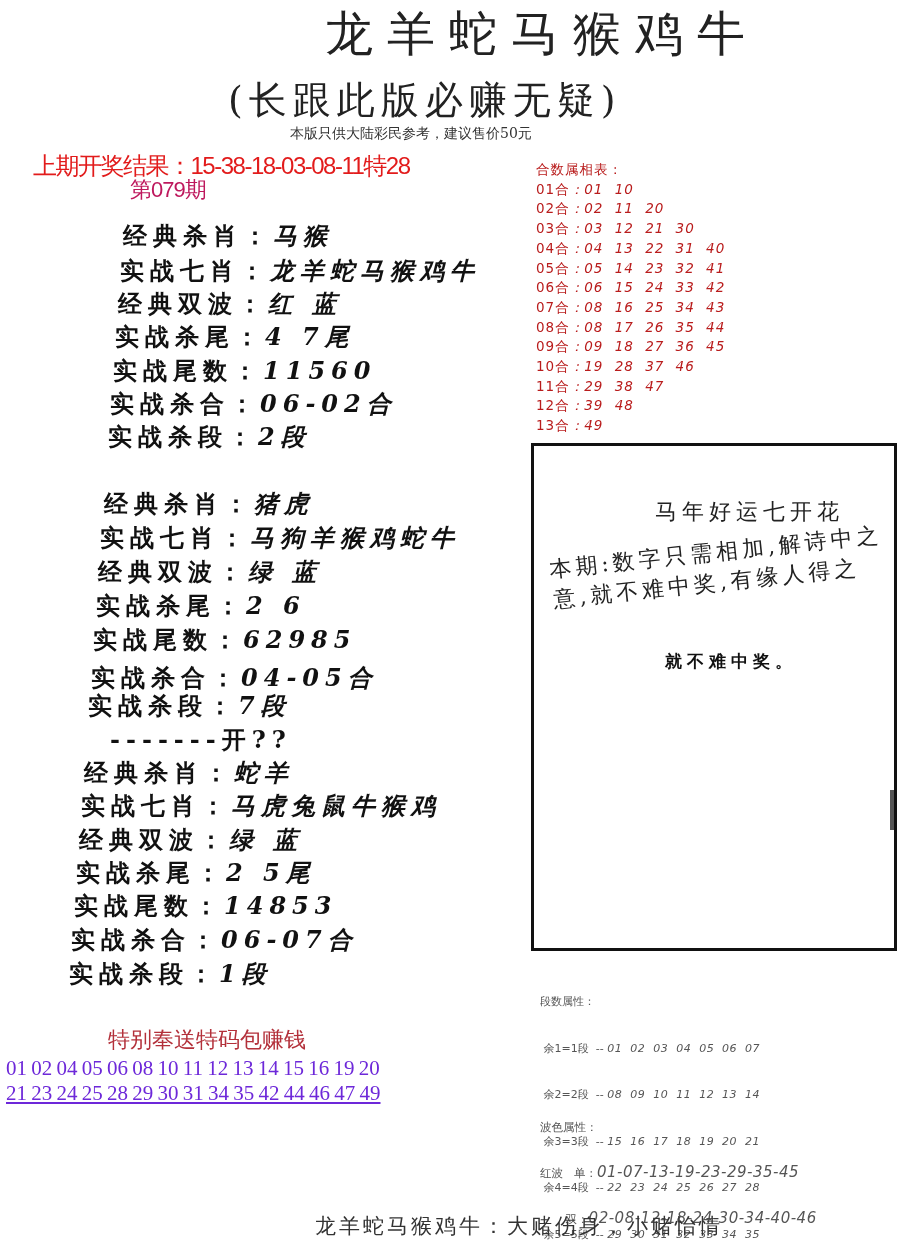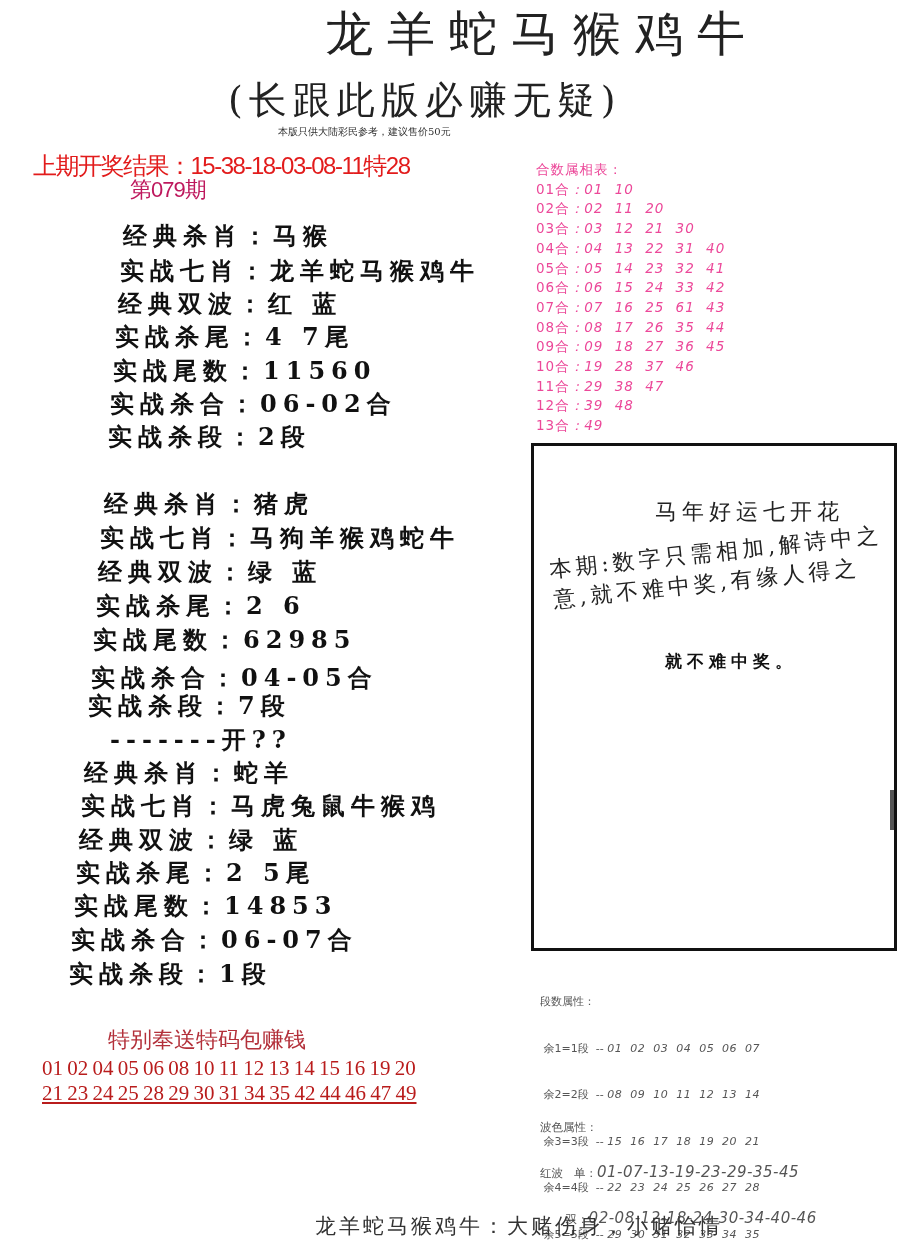--- a/index.html
+++ b/index.html
@@ -1,37 +1,37 @@
 <!DOCTYPE html>
 <html><head>
 <meta charset="utf-8">
 <style>
   html, body { margin:0; padding:0; }
   body { width:900px; height:1241px; background:#ffffff; position:relative; overflow:hidden;
          font-family:"DejaVu Serif", serif; color:#111; }
   .abs { position:absolute; }
   .title { left:325px; top:2px; font-size:48px; letter-spacing:14px; font-family:"DejaVu Serif", serif; font-weight:300; color:#222; }
   .subtitle { left:228px; top:75px; font-size:38px; letter-spacing:6px; color:#222; }
-  .note { left:278px; top:125px; font-size:10px; color:#333; }
+  .note { left:290px; top:125px; font-size:14px; color:#333; }
   .last-result { left:33px; top:150px; font-size:24px; color:#e21b1b; font-family:"Liberation Sans", sans-serif; letter-spacing:-1.5px; white-space:nowrap; }
   .issue { left:130px; top:175px; font-size:22px; color:#be185d; font-family:"Liberation Sans", sans-serif; letter-spacing:-1px; }
   .block .row { position:absolute; font-size:24px; font-weight:bold; letter-spacing:6px; white-space:nowrap; font-family:"DejaVu Serif", serif; }
-  .block .row .v { letter-spacing:6px; }
+  .block .row .v { letter-spacing:6px;font-style:italic; }
   .divider-line { font-size:24px; font-weight:bold; letter-spacing:2px; }
-  .he-table { left:536px; top:160px; font-size:13.5px; color:#ec4899; font-style:italic; line-height:19.7px; font-family:"DejaVu Sans", sans-serif; letter-spacing:1px; }
+  .he-table { left:536px; top:160px; font-size:13.5px; color:#b91c1c; font-style:italic; line-height:19.7px; font-family:"DejaVu Sans", sans-serif; letter-spacing:1px; }
   .he-table .h { font-style:normal; }
   .he-table .nums { word-spacing:6px; }
   .box { left:531px; top:443px; width:366px; height:508px; border:3px solid #111; box-sizing:border-box; }
   .poem1 { left:655px; top:497px; font-size:22px; letter-spacing:5px; color:#222; }
   .poem2 { left:548px; top:555px; font-size:22px; letter-spacing:4px; color:#222; transform:rotate(-6deg); transform-origin:left top; white-space:nowrap; }
   .poem3 { left:552px; top:585px; font-size:22px; letter-spacing:4px; color:#222; transform:rotate(-6deg); transform-origin:left top; white-space:nowrap; }
   .poem4 { left:665px; top:650px; font-size:17px; font-weight:bold; letter-spacing:5px; }
   .scrollbar { left:890px; top:790px; width:4px; height:40px; background:#555; }
   .special-title { left:108px; top:1025px; font-size:22px; color:#b3303a; letter-spacing:0px; font-family:"DejaVu Serif", serif; }
-  .special-row { left:6px; font-size:21px; color:#b91c1c; letter-spacing:0px; word-spacing:-1px; font-family:"Liberation Serif", serif; white-space:nowrap;margin-left:36px; }
+  .special-row { left:6px; font-size:21px; color:#6d28d9; letter-spacing:0px; word-spacing:-1px; font-family:"Liberation Serif", serif; white-space:nowrap; }
   .seg { left:540px; top:963px; font-size:11px; color:#555; line-height:15.5px; font-family:"DejaVu Sans", sans-serif; white-space:pre; }
   .seg .nums { font-style:italic; word-spacing:4px; letter-spacing:0.5px; }
   .wave { left:540px; top:1090px; font-size:11.5px; color:#555; line-height:15px; font-family:"DejaVu Sans", sans-serif; white-space:pre; }
   .wave .nums { font-style:italic; font-size:15px; letter-spacing:0.5px; }
   .footer { left:315px; top:1212px; font-size:21px; letter-spacing:3px; color:#333; }
 </style>
 </head>
 <body>
 
 <div class="abs title">龙羊蛇马猴鸡牛</div>
@@ -76,21 +76,21 @@
 </div>
 
 <div class="abs he-table">
   <div class="h">合数属相表：</div>
   <div><span class="h">01合</span>：<span class="nums">01 10</span></div>
   <div><span class="h">02合</span>：<span class="nums">02 11 20</span></div>
   <div><span class="h">03合</span>：<span class="nums">03 12 21 30</span></div>
   <div><span class="h">04合</span>：<span class="nums">04 13 22 31 40</span></div>
   <div><span class="h">05合</span>：<span class="nums">05 14 23 32 41</span></div>
   <div><span class="h">06合</span>：<span class="nums">06 15 24 33 42</span></div>
-  <div><span class="h">07合</span>：<span class="nums">07 16 25 61 43</span></div>
+  <div><span class="h">07合</span>：<span class="nums">08 16 25 34 43</span></div>
   <div><span class="h">08合</span>：<span class="nums">08 17 26 35 44</span></div>
   <div><span class="h">09合</span>：<span class="nums">09 18 27 36 45</span></div>
   <div><span class="h">10合</span>：<span class="nums">19 28 37 46</span></div>
   <div><span class="h">11合</span>：<span class="nums">29 38 47</span></div>
   <div><span class="h">12合</span>：<span class="nums">39 48</span></div>
   <div><span class="h">13合</span>：<span class="nums">49</span></div>
 </div>
 
 <div class="abs box"></div>
 <div class="abs poem1">马年好运七开花</div>

